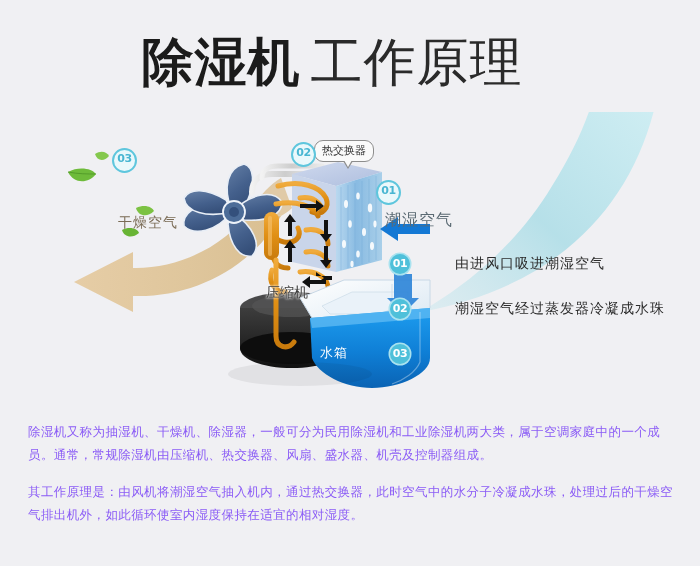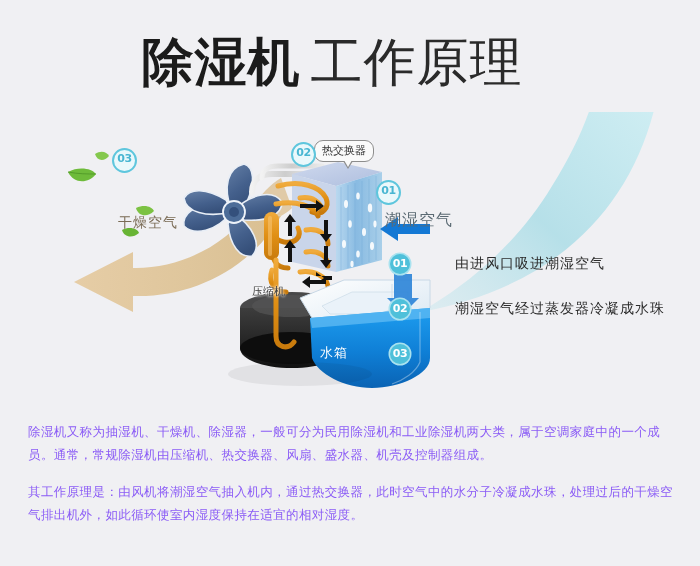--- a/index.html
+++ b/index.html
@@ -42,21 +42,21 @@
     position:absolute;
     font-size:13px;
     color:#6e6250;
     letter-spacing:1px;
     white-space:nowrap;
     font-family:"DejaVu Sans","Liberation Sans",sans-serif;
   }
   #lbl-dry{left:118px;top:102px;color:#7a6b55;font-size:14px;}
   #lbl-humid{left:385px;top:98px;color:#5b6a73;font-size:16px;}
   #lbl-comp{
-    left:252px;top:172px;color:#3a3a3a;font-size:11px;
+    left:266px;top:172px;color:#3a3a3a;font-size:14px;
     letter-spacing:0px;
     text-shadow:0 0 2px #fff,0 0 3px #fff;
   }
   #lbl-tank{
     left:320px;top:232px;color:#ffffff;font-size:13px;
     letter-spacing:1px;
   }
 
   
   .callout{

